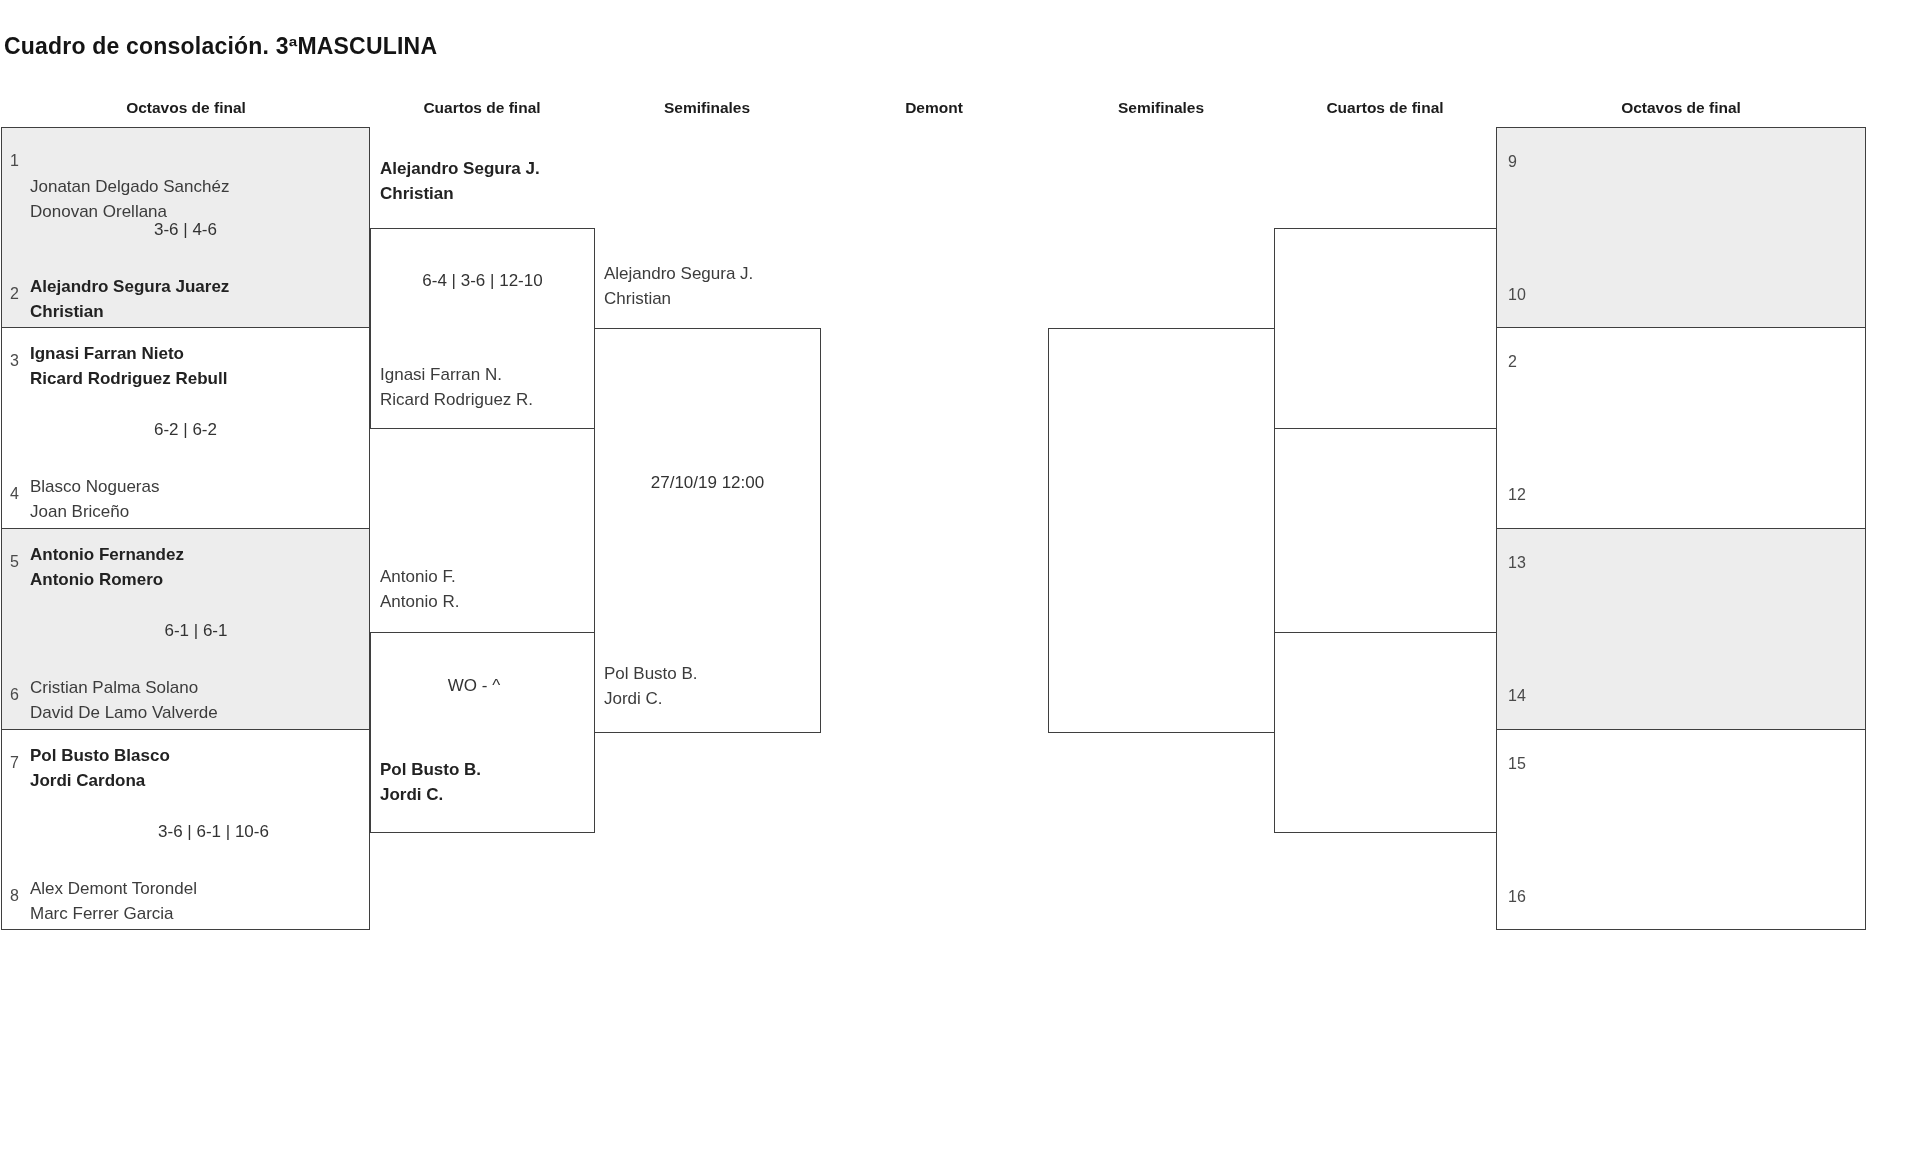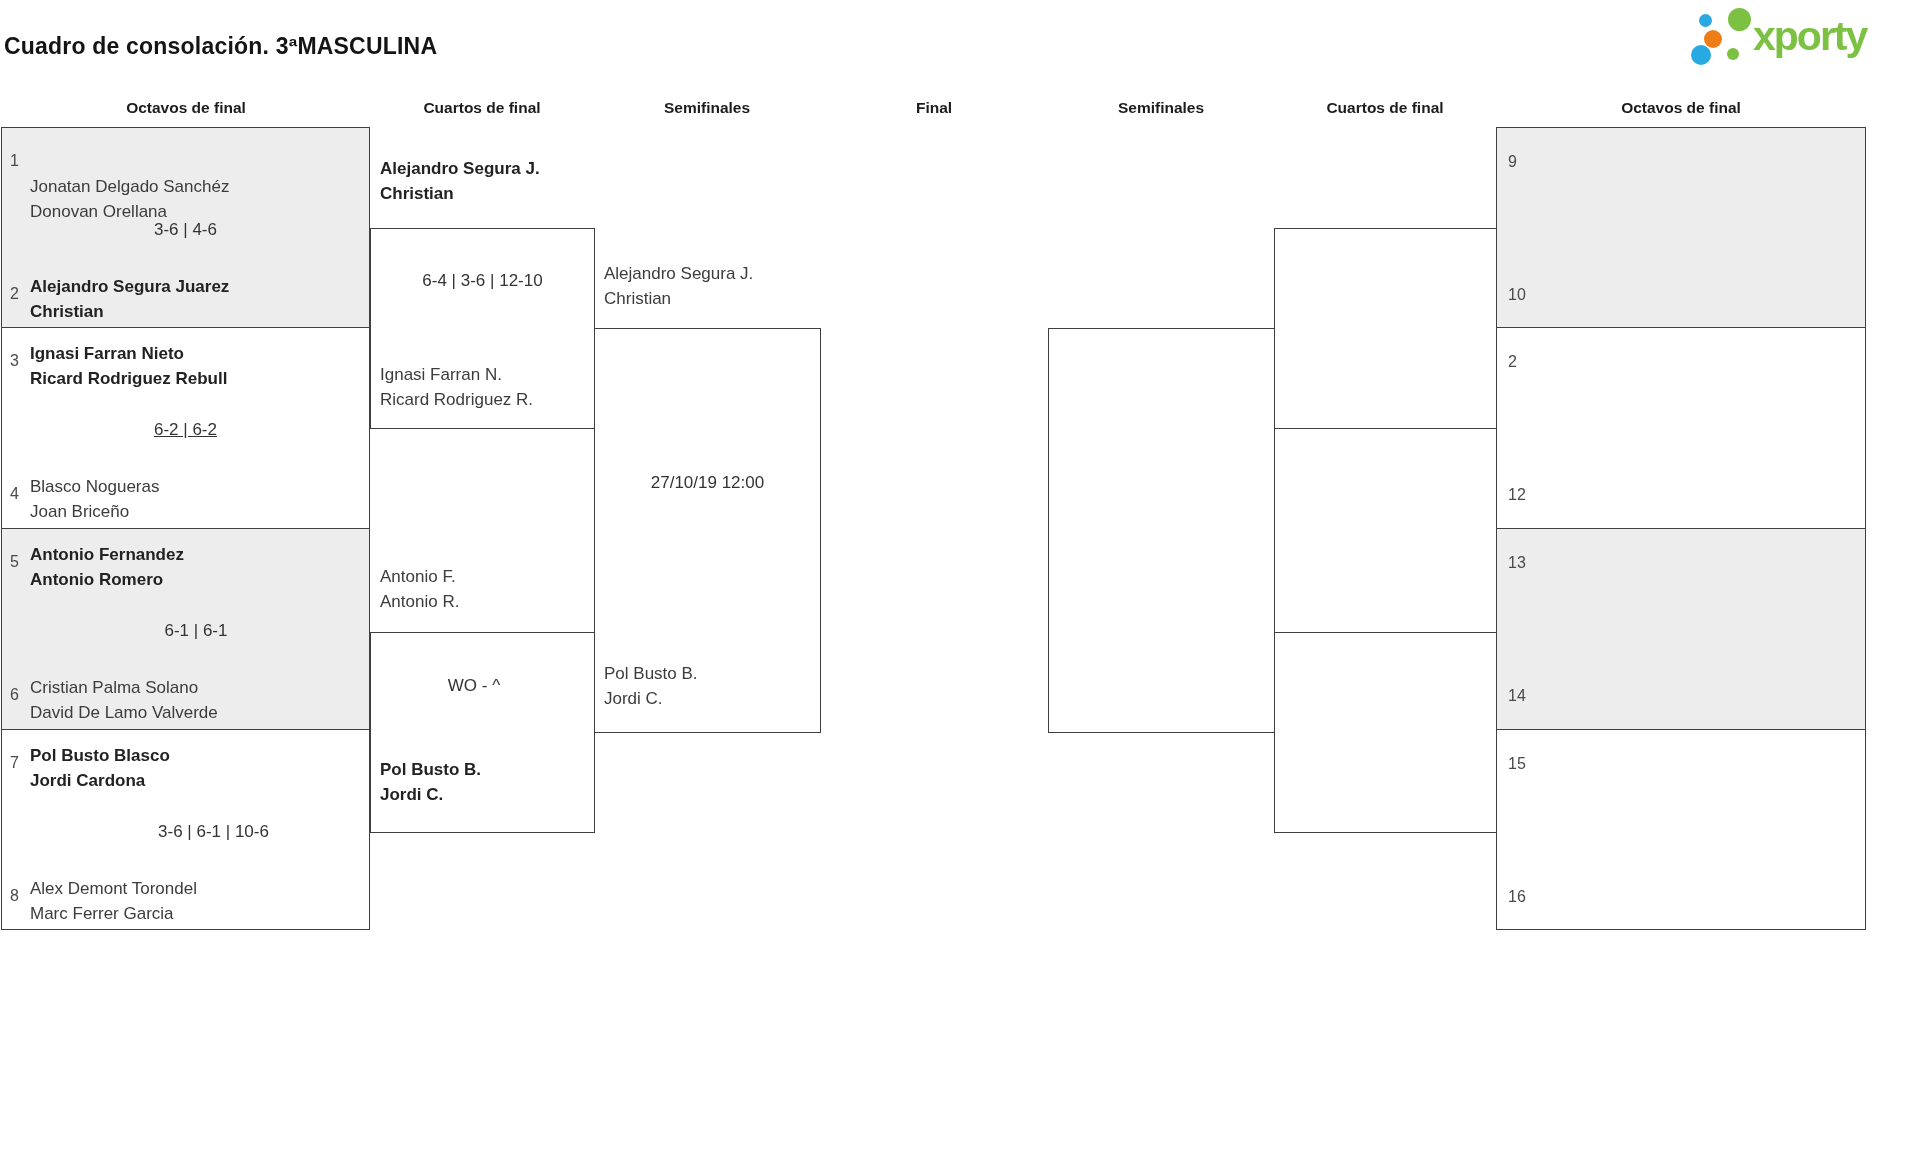--- a/index.html
+++ b/index.html
@@ -20,33 +20,25 @@
   .dot{position:absolute;border-radius:50%;}
   .logo-text{position:absolute;left:68px;top:8px;font-size:41px;font-weight:700;color:#7cc142;letter-spacing:-2px;}
 </style>
 </head>
 <body>
 
 <div class="canvas">
 
   <div class="title-line" style="top:33px;">Cuadro de consolación. 3ªMASCULINA</div>
 
-  <div class="logo">
-    <span class="dot" style="left:14px;top:9px;width:13px;height:13px;background:#29a9e1;"></span>
-    <span class="dot" style="left:43px;top:3px;width:23px;height:23px;background:#7cc142;"></span>
-    <span class="dot" style="left:19px;top:25px;width:18px;height:18px;background:#ee7d17;"></span>
-    <span class="dot" style="left:6px;top:40px;width:20px;height:20px;background:#29a9e1;"></span>
-    <span class="dot" style="left:42px;top:43px;width:12px;height:12px;background:#7cc142;"></span>
-    <span class="logo-text">xporty</span>
-  </div>
 
   <div class="colhead" style="left:186px;">Octavos de final</div>
   <div class="colhead" style="left:482px;">Cuartos de final</div>
   <div class="colhead" style="left:707px;">Semifinales</div>
-  <div class="colhead" style="left:934px;">Final</div>
+  <div class="colhead" style="left:934px;">Demont</div>
   <div class="colhead" style="left:1161px;">Semifinales</div>
   <div class="colhead" style="left:1385px;">Cuartos de final</div>
   <div class="colhead" style="left:1681px;">Octavos de final</div>
 
   <div class="box gray" style="left:1px;top:127px;width:369px;height:201px;"></div>
   <div class="box" style="left:1px;top:327px;width:369px;height:202px;"></div>
   <div class="box gray" style="left:1px;top:528px;width:369px;height:202px;"></div>
   <div class="box" style="left:1px;top:729px;width:369px;height:201px;"></div>
 
   <div class="box" style="left:370px;top:228px;width:225px;height:201px;"></div>
@@ -74,21 +66,21 @@
   <div class="team bold" style="left:30px;top:274px;">
     <span>Alejandro Segura Juarez</span>
     <span>Christian</span>
   </div>
 
   <div class="seed" style="left:10px;top:351px;">3</div>
   <div class="team bold" style="left:30px;top:341px;">
     <span>Ignasi Farran Nieto</span>
     <span>Ricard Rodriguez Rebull</span>
   </div>
-  <div class="score" style="left:1px;top:417px;width:369px;text-decoration:underline;">6-2 | 6-2</div>
+  <div class="score" style="left:1px;top:417px;width:369px;">6-2 | 6-2</div>
   <div class="seed" style="left:10px;top:484px;">4</div>
   <div class="team" style="left:30px;top:474px;">
     <span>Blasco Nogueras</span>
     <span>Joan Briceño</span>
   </div>
 
   <div class="seed" style="left:10px;top:552px;">5</div>
   <div class="team bold" style="left:30px;top:542px;">
     <span>Antonio Fernandez</span>
     <span>Antonio Romero</span>

